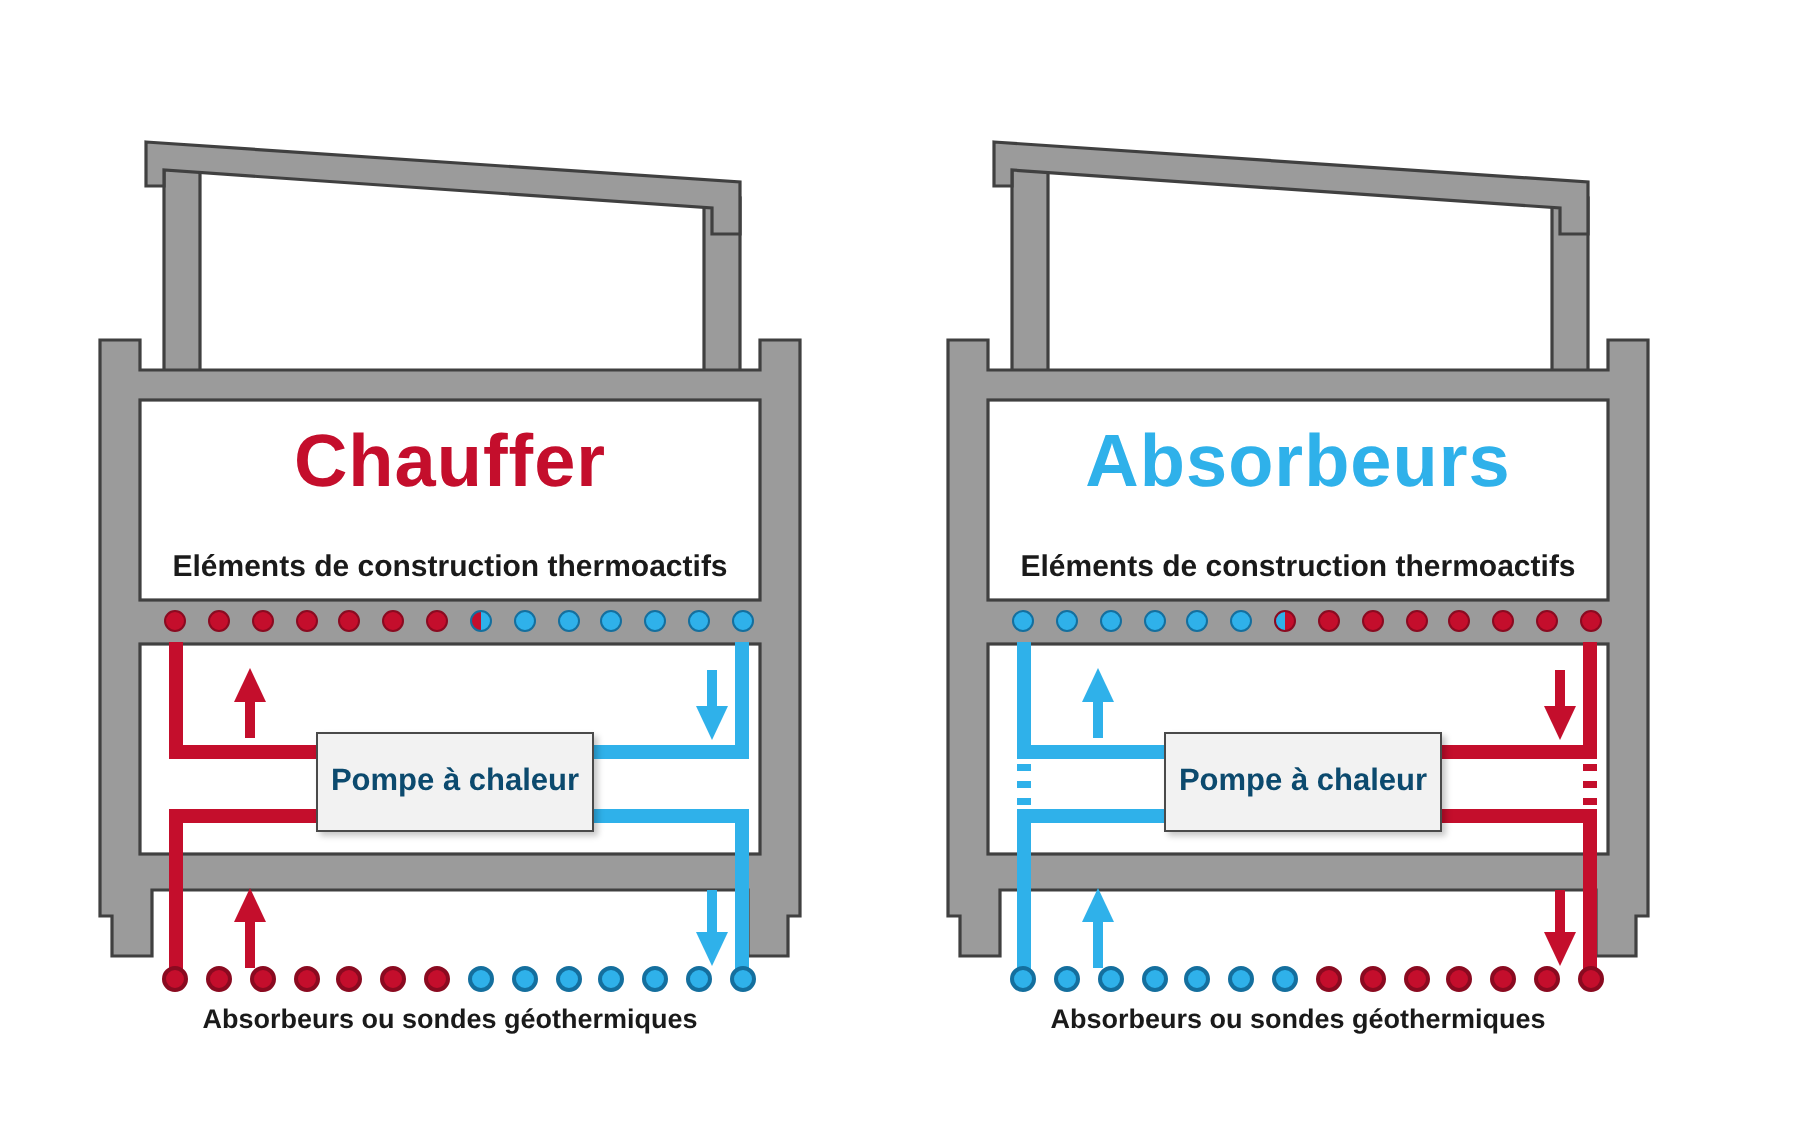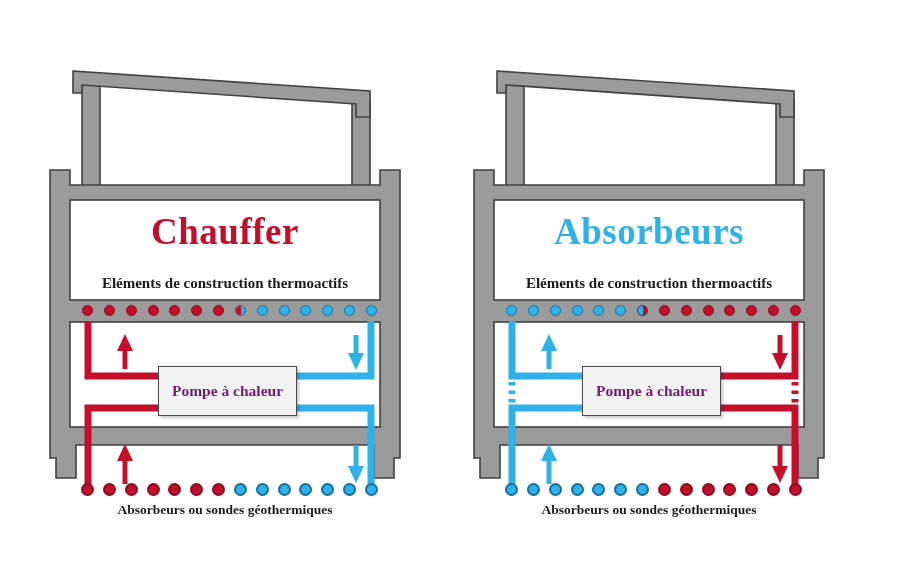--- a/index.html
+++ b/index.html
@@ -1,18 +1,18 @@
 <!DOCTYPE html>
 <html style="--hot: #C40E2C; --hot_dark: #8A0A20; --cold: #2FB1EA; --cold_dark: #146F9E; --structure_gray: #9B9B9B; --outline: #404040;"><head>
 <meta charset="utf-8">
 <style>
   html,body{margin:0;padding:0;background:#ffffff;}
   .canvas{
     position:relative;width:899px;height:558px;background:#ffffff;overflow:hidden;
-    font-family:Liberation Serif, serif;
+    font-family:Liberation Sans, sans-serif;
   }
   .building{position:absolute;top:55px;width:380px;height:470px;}
   .building.b0{left:40px;}
   .building.b1{left:464px;}
   .bsvg{position:absolute;left:0;top:0;z-index:1;}
   .structure{fill:var(--structure_gray);stroke:var(--outline);stroke-width:1.6;}
   .room{fill:#ffffff;stroke:var(--outline);stroke-width:1.6;}
   .pipe{fill:none;stroke:currentColor;stroke-width:7;stroke-linejoin:miter;}
   .pipe-dash{fill:none;stroke:currentColor;stroke-width:7;stroke-dasharray:3.5 5;}
   .arrow-shaft{fill:none;stroke:currentColor;stroke-width:5;}
@@ -24,21 +24,21 @@
   .subtitle{
     position:absolute;left:30px;width:310px;top:220px;z-index:2;
     text-align:center;font-size:15px;font-weight:600;color:#1a1a1a;
   }
   .pump-box{
     position:absolute;left:118px;top:311px;width:139px;height:50px;z-index:4;
     background:#f2f2f2;border:1.5px solid #4a4a4a;box-sizing:border-box;
     display:flex;align-items:center;justify-content:center;
     box-shadow:2px 2px 3px rgba(0,0,0,.22);
   }
-  .pump-box span{font-size:15.5px;font-weight:bold;color:#701a75;}
+  .pump-box span{font-size:15.5px;font-weight:bold;color:#0c4a6e;}
   .caption{
     position:absolute;left:5px;width:360px;top:447px;z-index:2;
     text-align:center;font-size:13.5px;font-weight:600;color:#1a1a1a;
   }
   .dots-row{position:absolute;display:flex;justify-content:space-between;z-index:3;}
   .dots-row .dot{border-radius:50%;border-style:solid;box-sizing:border-box;flex:0 0 auto;}
   .dots-ceiling{left:42px;top:250px;width:295px;}
   .dots-ceiling .dot{width:11px;height:11px;border-width:1.5px;}
   .dots-ground{left:41px;top:428px;width:297px;}
   .dots-ground .dot{width:13px;height:13px;border-width:2px;}

